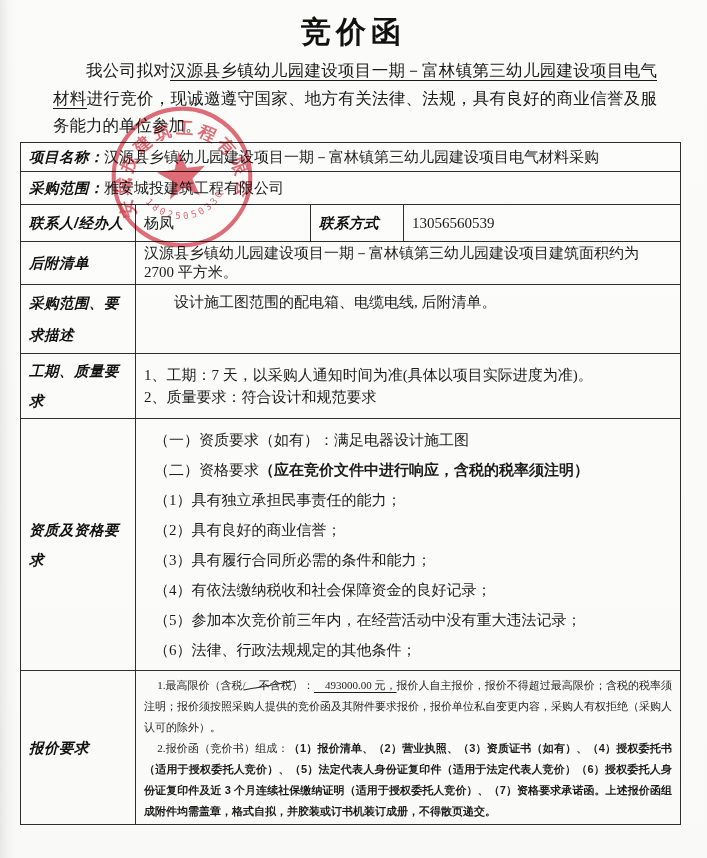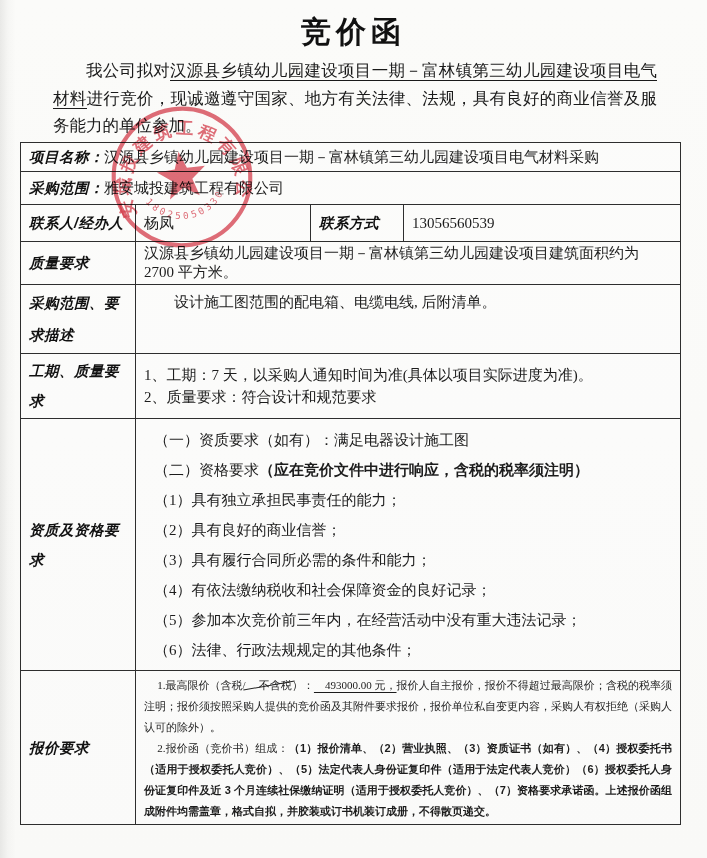--- a/index.html
+++ b/index.html
@@ -98,21 +98,21 @@
     </tr>
 
     <tr>
       <td class="lblcell" style="height:32px"><span class="lbl">联系人/经办人</span></td>
       <td><span class="val">杨凤</span></td>
       <td class="lblcell"><span class="lbl">联系方式</span></td>
       <td><span class="val">13056560539</span></td>
     </tr>
 
     <tr>
-      <td class="lblcell" style="height:28px"><span class="lbl">质量要求</span></td>
+      <td class="lblcell" style="height:28px"><span class="lbl">后附清单</span></td>
       <td colspan="3"><span class="val">汉源县乡镇幼儿园建设项目一期－富林镇第三幼儿园建设项目建筑面积约为 2700 平方米。</span></td>
     </tr>
 
     <tr>
       <td class="lblcell" style="height:62px;vertical-align:middle;line-height:32px"><span class="lbl">采购范围、要求描述</span></td>
       <td colspan="3" style="vertical-align:top;padding-top:8px">
             <div class="val indent2">设计施工图范围的配电箱、电缆电线, 后附清单。</div>
           </td>
     </tr>
 

